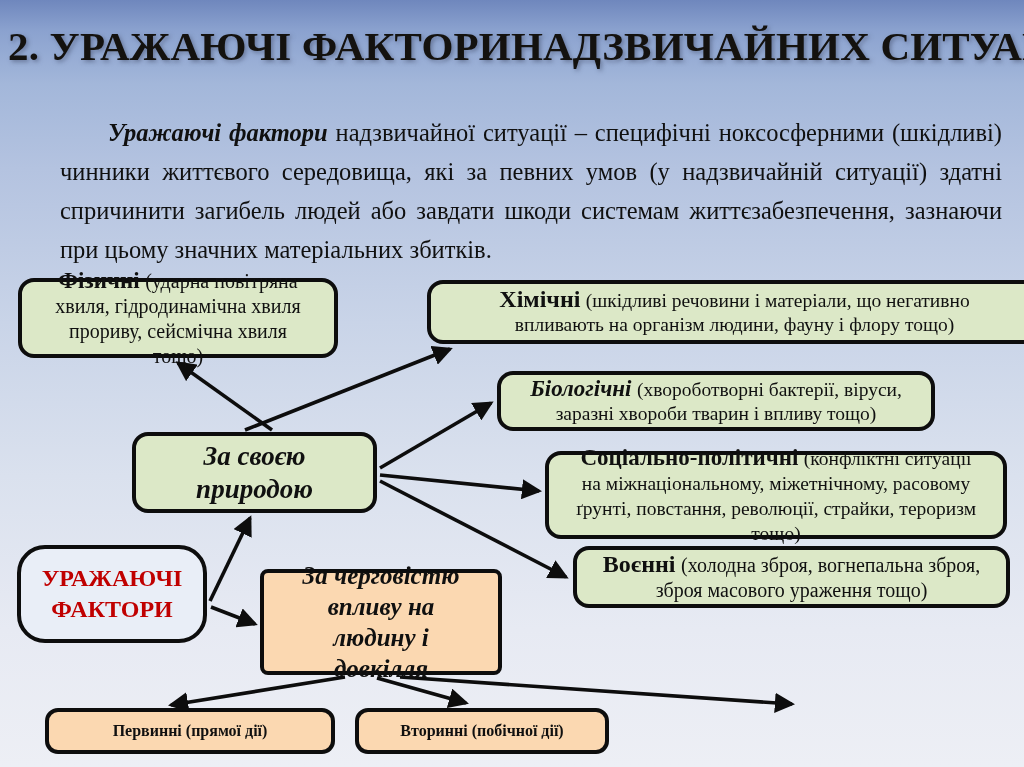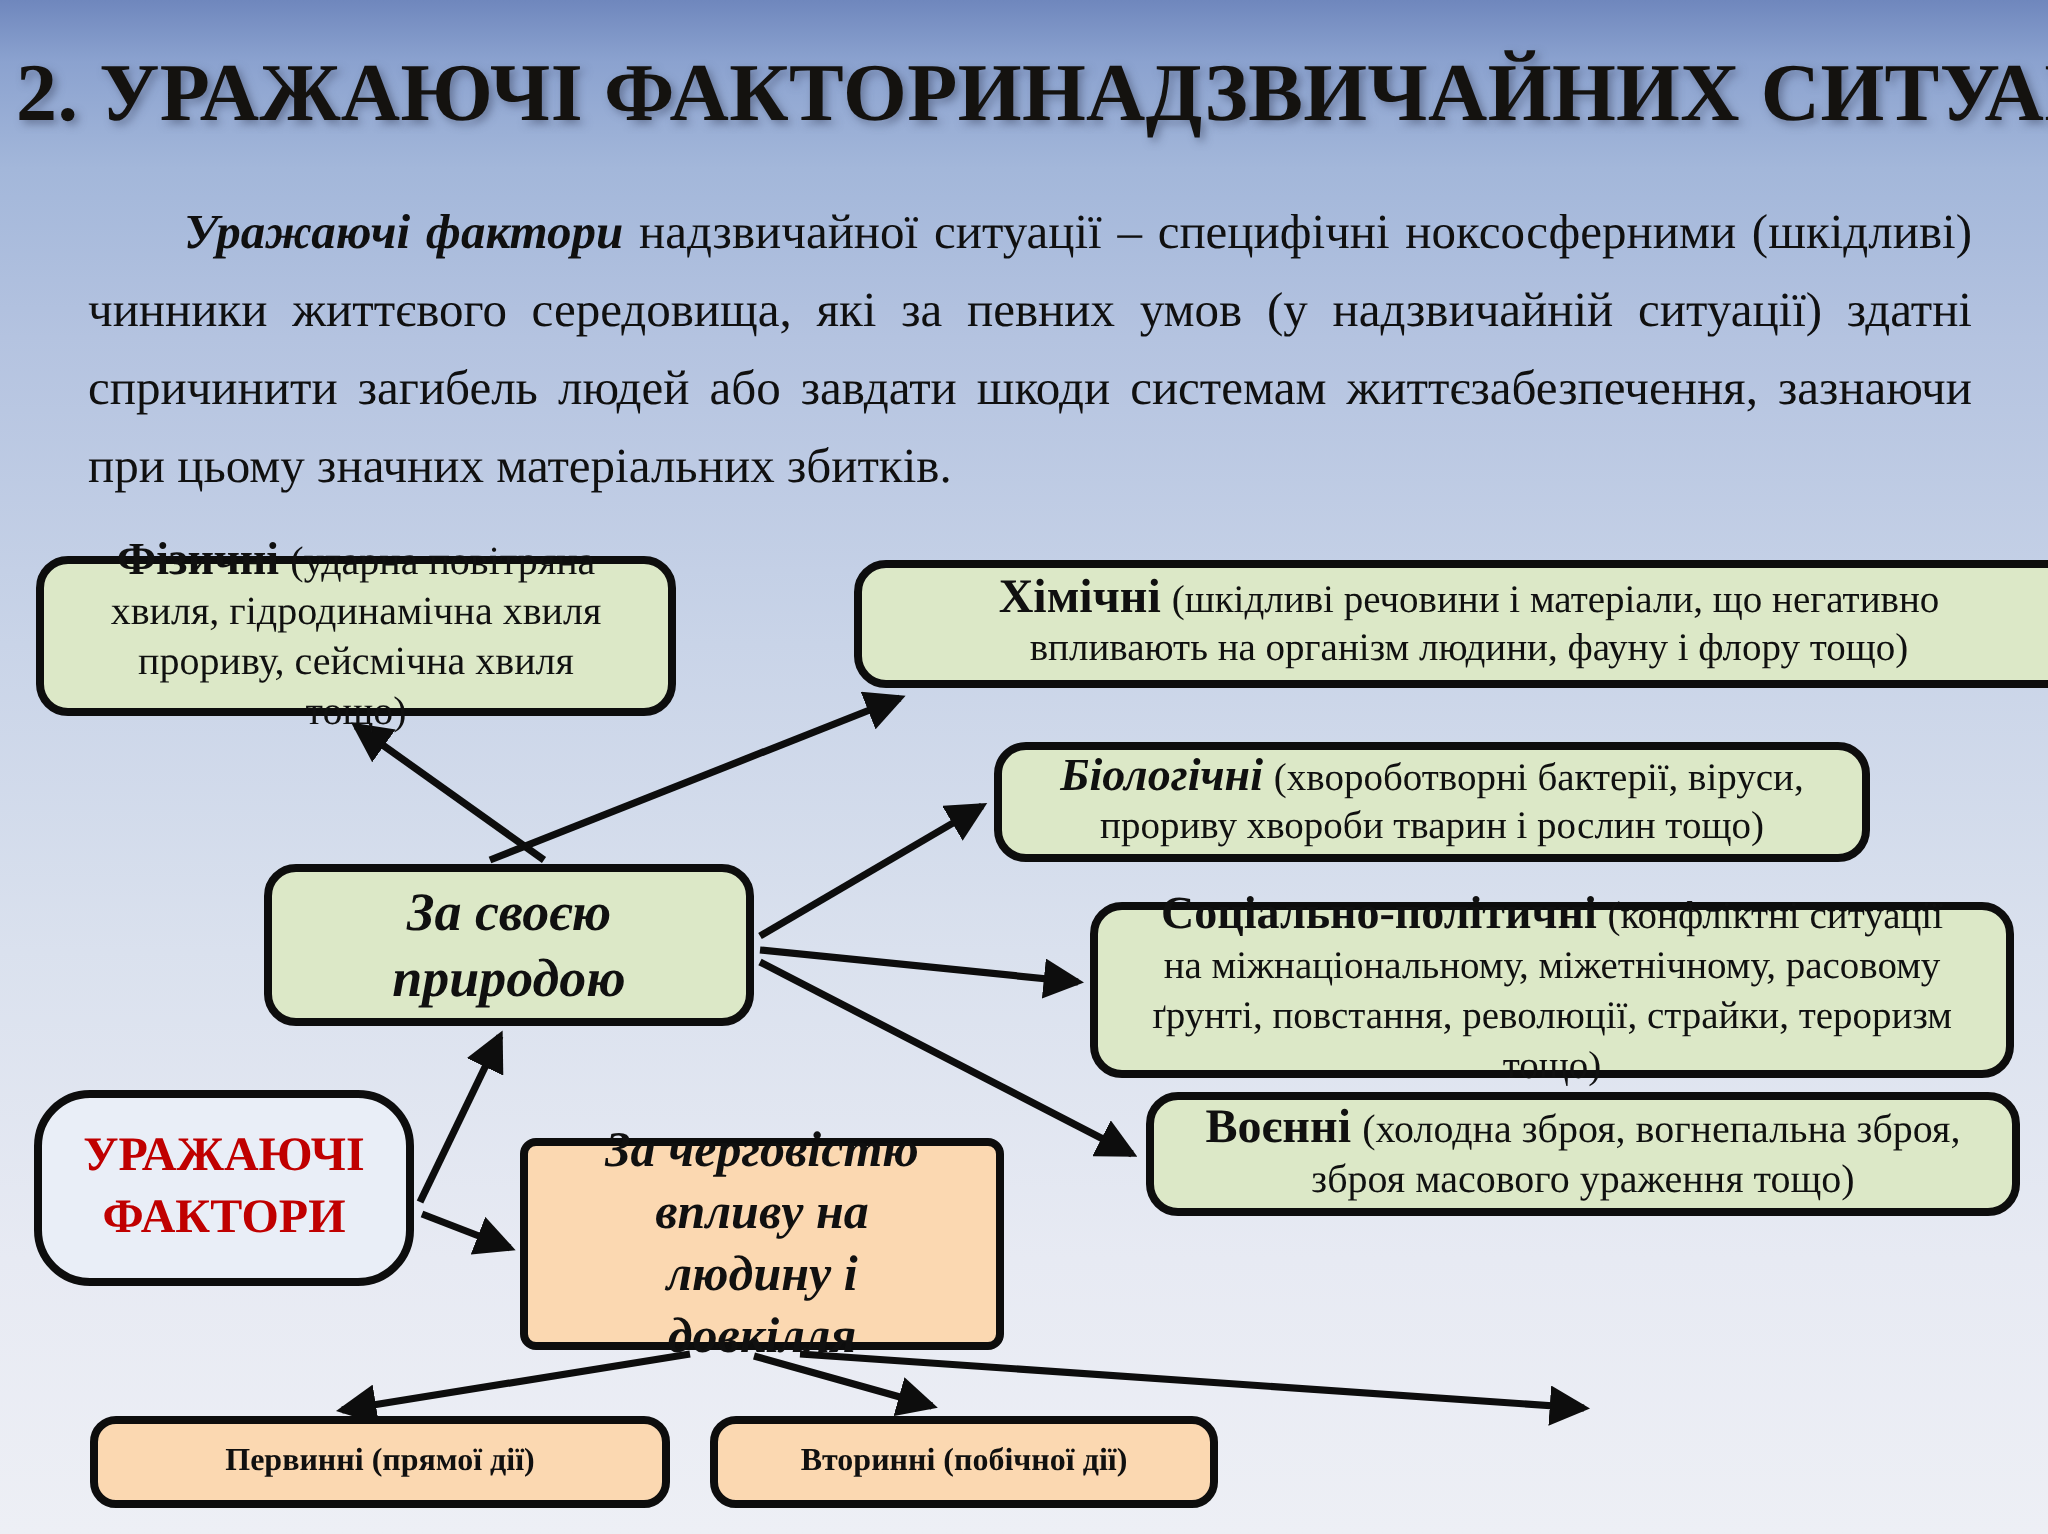--- a/index.html
+++ b/index.html
@@ -9,21 +9,21 @@
     background:linear-gradient(180deg,#6f87bd 0%,#8ba2cf 4%,#a3b7da 11%,#b4c3e0 22%,
                #c9d4e8 42%,#dae1ee 62%,#e7eaf3 82%,#edeff5 100%);
   }
   .title{
     position:absolute; left:0; top:22px; width:1024px; margin:0; padding:0 8px;
     box-sizing:border-box; text-align:center; font-size:41px; font-weight:bold;
     color:#14120f; letter-spacing:.2px; white-space:nowrap;
     text-shadow:2px 2px 4px rgba(70,80,110,.55);
   }
   .intro{
-    position:absolute; left:44px; top:97px; width:942px; margin:0;
+    position:absolute; left:44px; top:97px; width:942px; margin:16px;
     font-size:24.5px; line-height:39px; color:#101010;
     text-align:justify; text-indent:48px;
   }
   .intro .lead{font-weight:bold; font-style:italic;}
   svg.arrows{position:absolute; left:0; top:0; z-index:1;}
   .node{
     position:absolute; z-index:2; box-sizing:border-box;
     border:4px solid #0d0d0d; display:flex; align-items:center; justify-content:center;
     text-align:center; color:#101010; padding:2px 24px;
   }
@@ -75,21 +75,21 @@
 
   <div class="node green fiz" style="left:18px; top:278px; width:320px; height:80px;">
     <div><span class="nl">Фізичні</span><span class="nd">(ударна повітряна хвиля, гідродинамічна хвиля прориву, сейсмічна хвиля тощо)</span></div>
   </div>
 
   <div class="node green khim" style="left:393px; top:280px; width:615px; height:64px;">
     <div><span class="nl">Хімічні</span><span class="nd">(шкідливі речовини і матеріали, що негативно впливають на організм людини, фауну і флору тощо)</span></div>
   </div>
 
   <div class="node green bio" style="left:497px; top:371px; width:438px; height:60px;">
-    <div><span class="nl">Біологічні</span><span class="nd">(хвороботворні бактерії, віруси, прориву хвороби тварин і рослин тощо)</span></div>
+    <div><span class="nl">Біологічні</span><span class="nd">(хвороботворні бактерії, віруси, заразні хвороби тварин і впливу тощо)</span></div>
   </div>
 
   <div class="node green soc" style="left:545px; top:451px; width:462px; height:88px;">
     <div><span class="nl">Соціально-політичні</span><span class="nd">(конфліктні ситуації на міжнаціональному, міжетнічному, расовому ґрунті, повстання, революції, страйки, тероризм тощо)</span></div>
   </div>
 
   <div class="node green nature" style="left:132px; top:432px; width:245px; height:81px;">
     <div>За своєю природою</div>
   </div>
 

